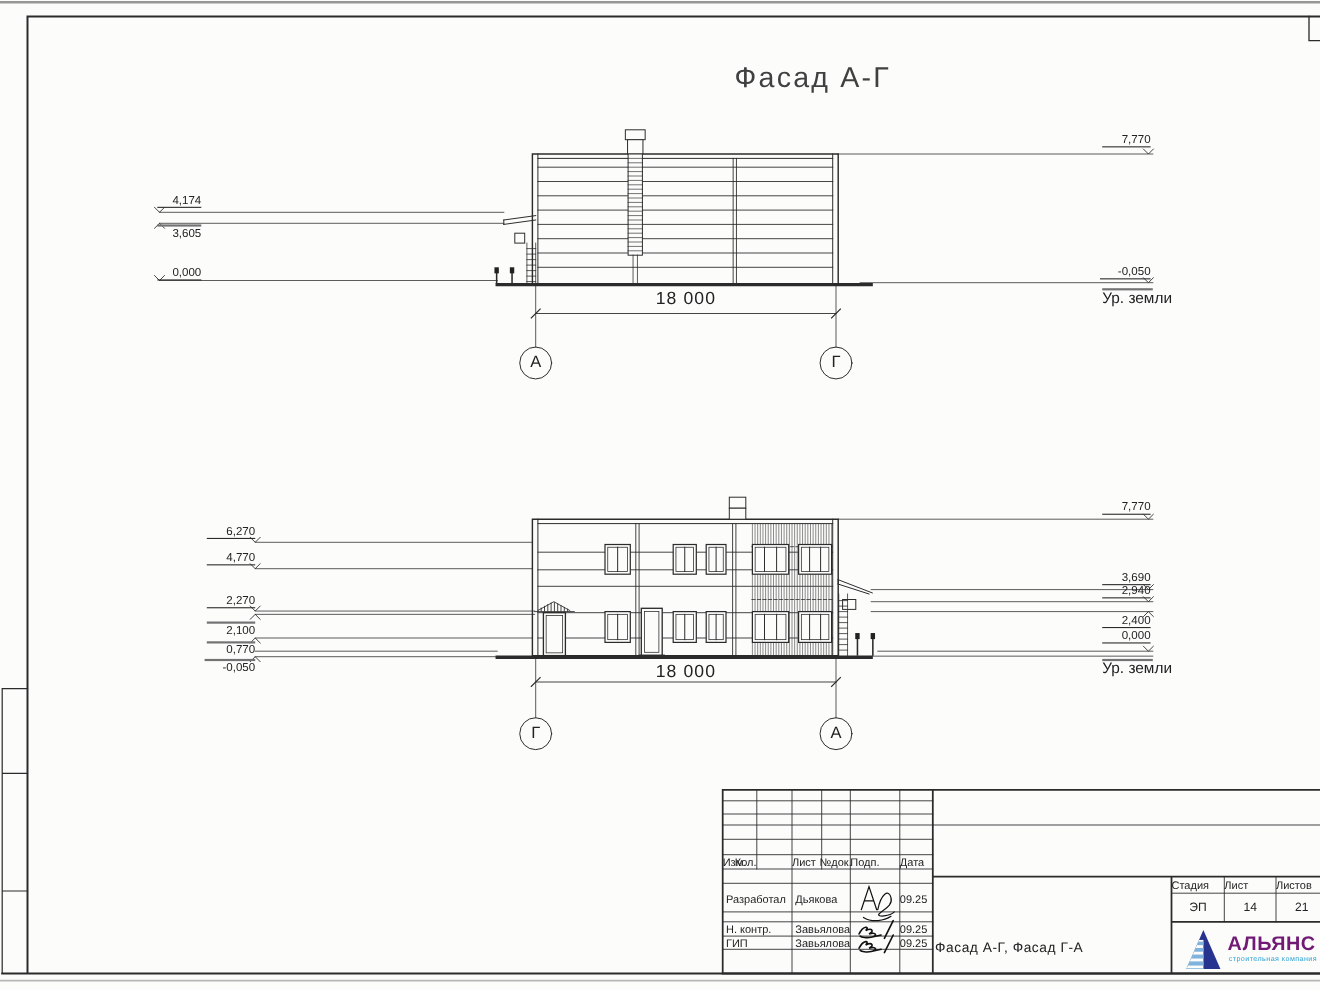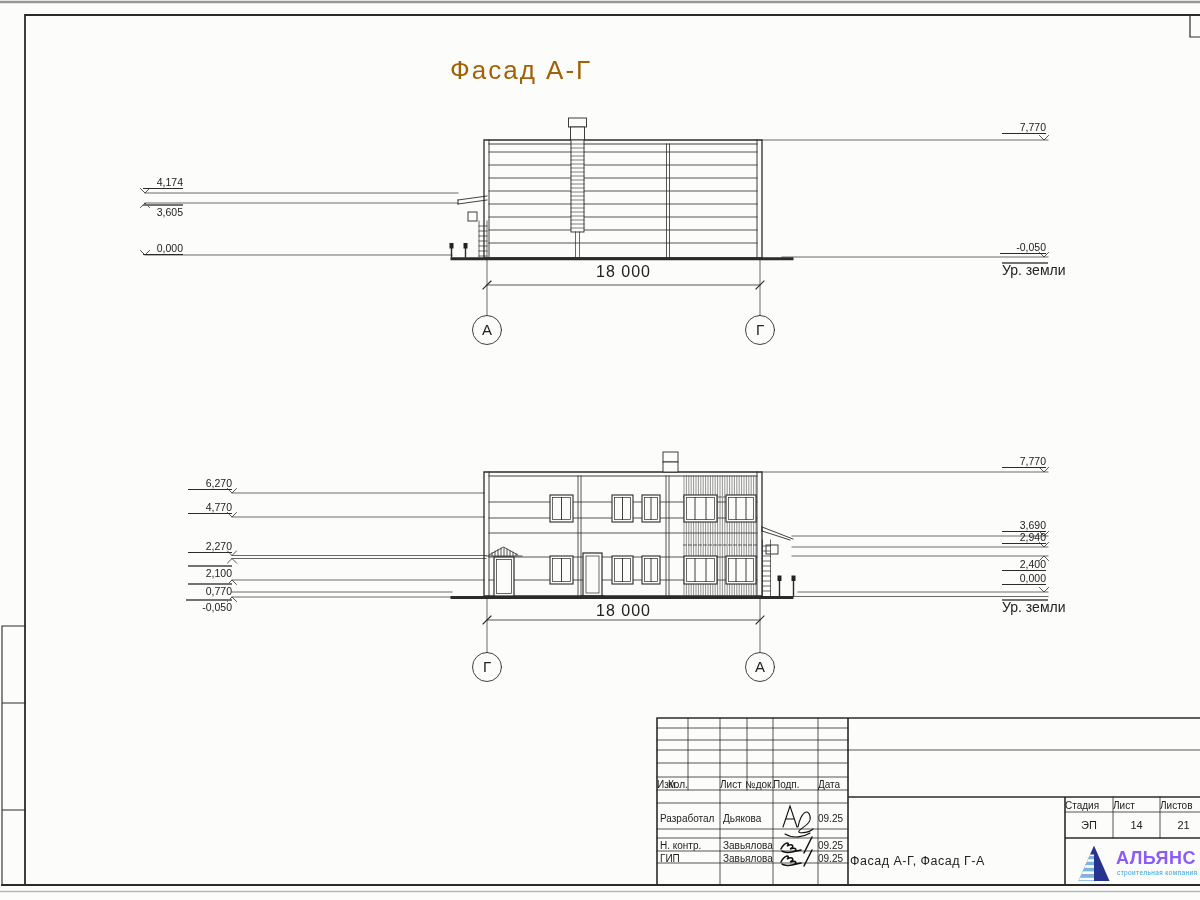--- a/index.html
+++ b/index.html
@@ -1,31 +1,31 @@
 <!DOCTYPE html>
 <html><head>
 <meta charset="utf-8">
 <style>
   html,body{margin:0;padding:0;background:#ddd}
   #sheet{position:relative;width:1200px;height:900px;background:#fcfcfb;overflow:hidden;
          font-family:"Liberation Sans",sans-serif;color:#222}
   #linework{position:absolute;left:0;top:0}
   .t{position:absolute;white-space:nowrap;line-height:1.1}
-  .title{font-size:26px;letter-spacing:2px;color:#a16207;text-align:left}
+  .title{font-size:26px;letter-spacing:2px;color:#404040;text-align:right}
   .dim{font-size:16px;letter-spacing:1px;text-align:center}
   .axis{font-size:15px;text-align:center}
   .mark{font-size:10.5px;height:12px;line-height:12px;text-align:right}
   .gl{font-size:14px;height:12px;line-height:13px}
   .bb{border-bottom:1px solid #2b2b2b}
   .bt{border-top:2px solid #737373}
   .tb{font-size:10px;line-height:12px}
   .tbc{text-align:left}
   .name{font-size:12.5px;letter-spacing:.5px;}
   .stv{font-size:11px;text-align:center}
-  .brand{font-size:18px;font-weight:bold;letter-spacing:.5px;color:#8b5cf6}
+  .brand{font-size:18px;font-weight:bold;letter-spacing:.5px;color:#701a75}
   .tag{font-size:6.5px;letter-spacing:.4px;color:#2ea3d6}
 </style>
 </head>
 <body>
 
 <div id="sheet">
 
 <svg id="linework" width="1200" height="900" viewBox="0 0 1200 900">
   <g stroke="#2b2b2b" stroke-width="0.9" fill="none" stroke-linecap="square">
 

